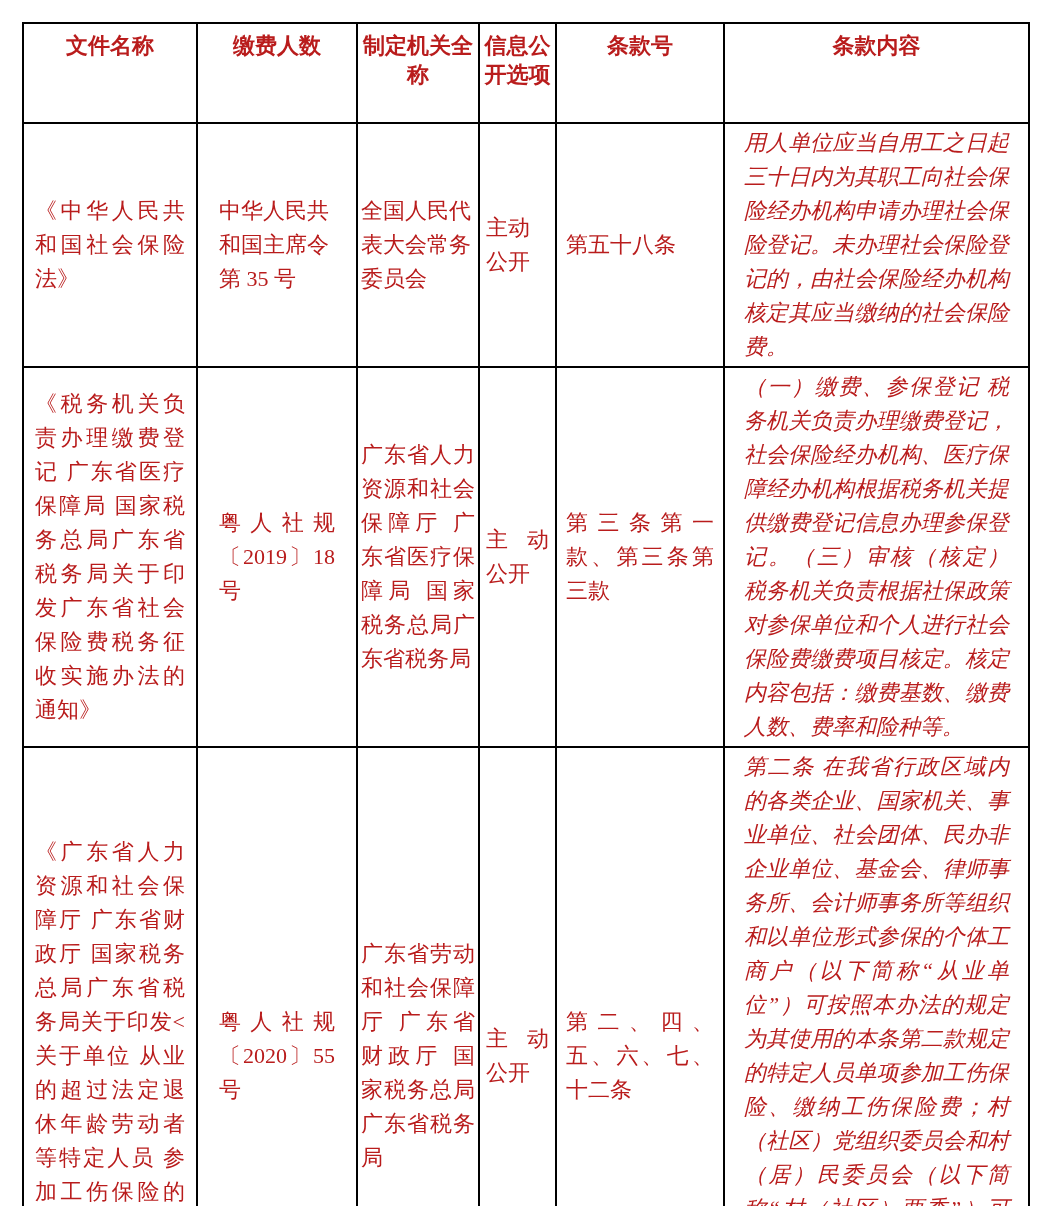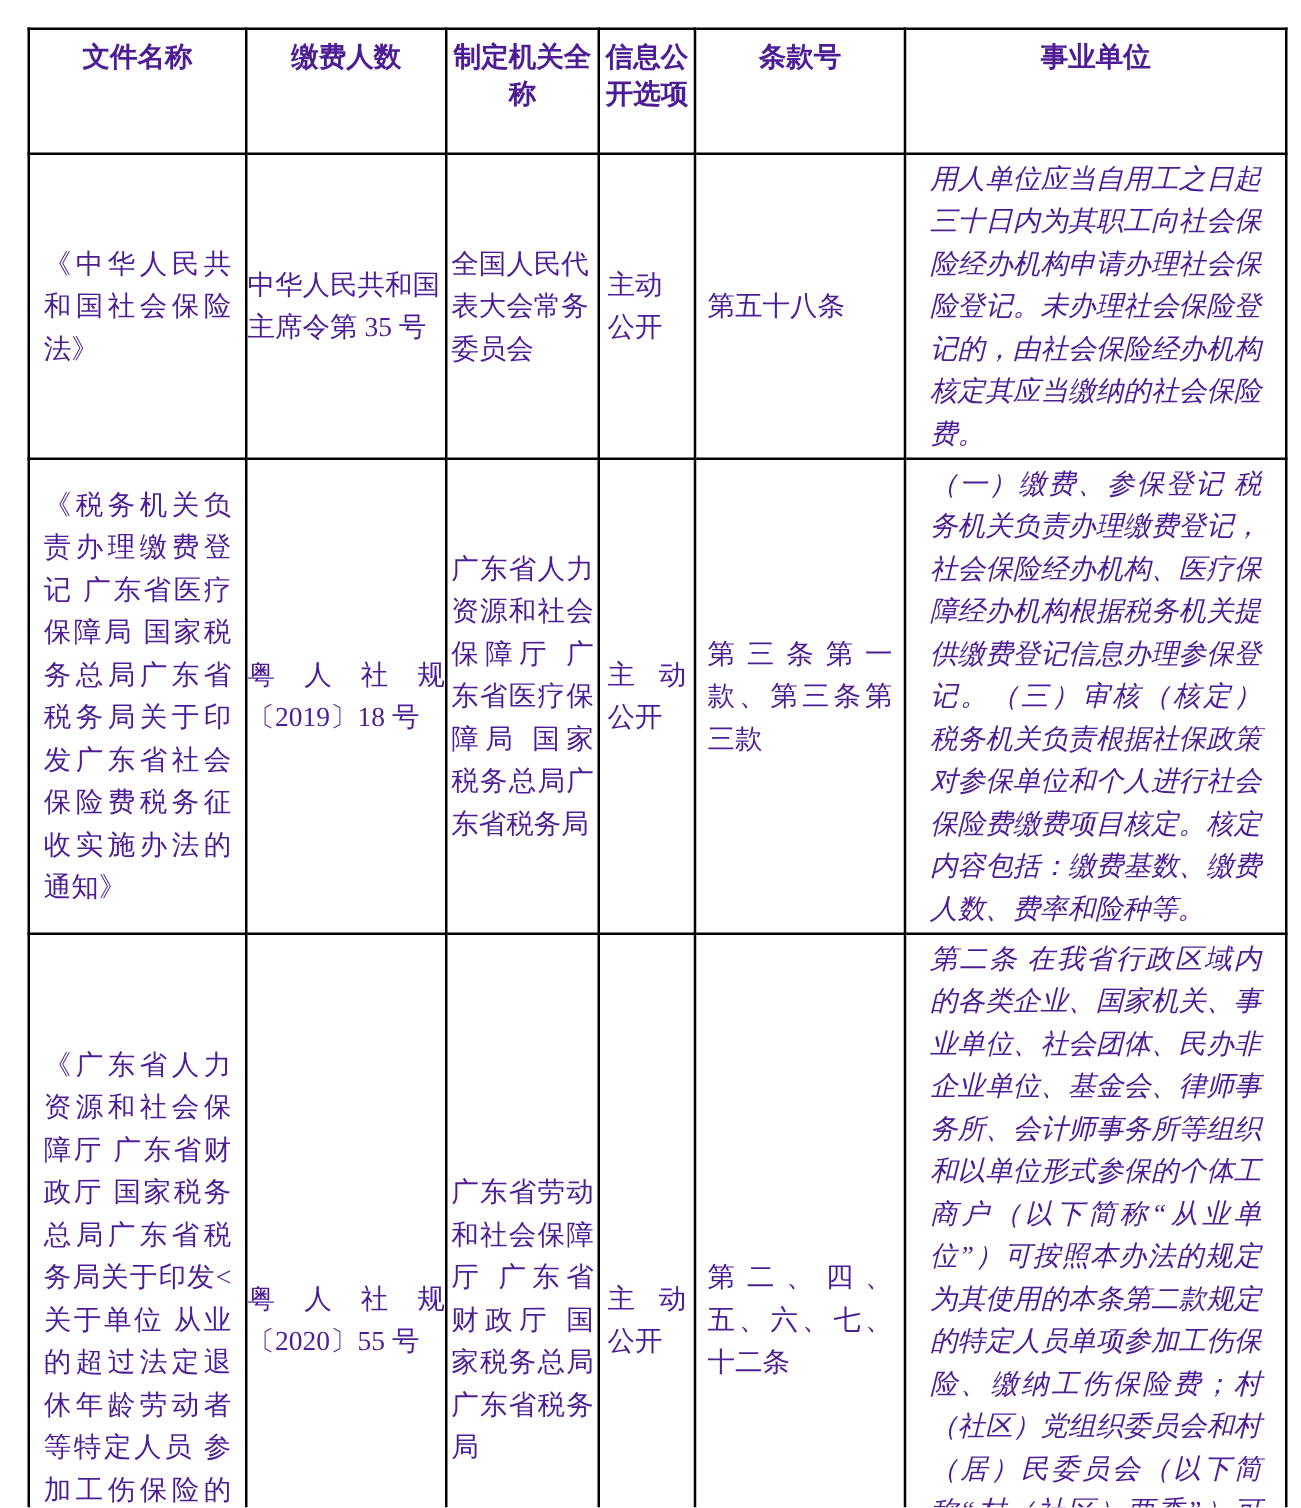--- a/index.html
+++ b/index.html
@@ -6,21 +6,21 @@
     margin: 0;
     padding: 0;
     background: #ffffff;
   }
   .page {
     position: relative;
     width: 1041px;
     height: 1206px;
     background: #ffffff;
     font-family: "Liberation Serif", "DejaVu Serif", serif;
-    color: #4c1d95;
+    color: #b91c1c;
     overflow: hidden;
   }
   table.reg-table {
     position: absolute;
     left: 22px;
     top: 22px;
     width: 1006px;
     border-collapse: collapse;
     table-layout: fixed;
   }
@@ -50,21 +50,21 @@
     padding: 7px 4px 0 4px;
   }
   .reg-table td {
     font-size: 22px;
     line-height: 34px;
     vertical-align: middle;
     text-align: justify;
     text-justify: inter-ideograph;
   }
   td.cell-name       { padding: 0 11px; }
-  td.cell-number     { padding: 0 0; }
+  td.cell-number     { padding: 0 21px; }
   td.cell-authority  { padding: 0 3px; }
   td.cell-disclosure { padding: 0 6px; }
   td.cell-clauseno   { padding: 16px 9px; }
   td.cell-content    { padding: 2px 19px; font-style: italic; }
   td.tight           { text-align: left; }
 </style>
 </head>
 <body>
 
 <div class="page">
@@ -77,21 +77,21 @@
         <col class="c5">
         <col class="c6">
     </colgroup>
     <thead>
       <tr>
         <th>文件名称</th>
         <th>缴费人数</th>
         <th>制定机关全称</th>
         <th>信息公开选项</th>
         <th>条款号</th>
-        <th>事业单位</th>
+        <th>条款内容</th>
       </tr>
     </thead>
     <tbody>
       <tr class="row-1">
         <td class="cell-name">《中华人民共和国社会保险法》</td>
         <td class="cell-number tight">中华人民共和国主席令第 35 号</td>
         <td class="cell-authority tight">全国人民代表大会常务委员会</td>
         <td class="cell-disclosure tight">主动公开</td>
         <td class="cell-clauseno tight">第五十八条</td>
         <td class="cell-content">用人单位应当自用工之日起三十日内为其职工向社会保险经办机构申请办理社会保险登记。未办理社会保险登记的，由社会保险经办机构核定其应当缴纳的社会保险费。</td>

